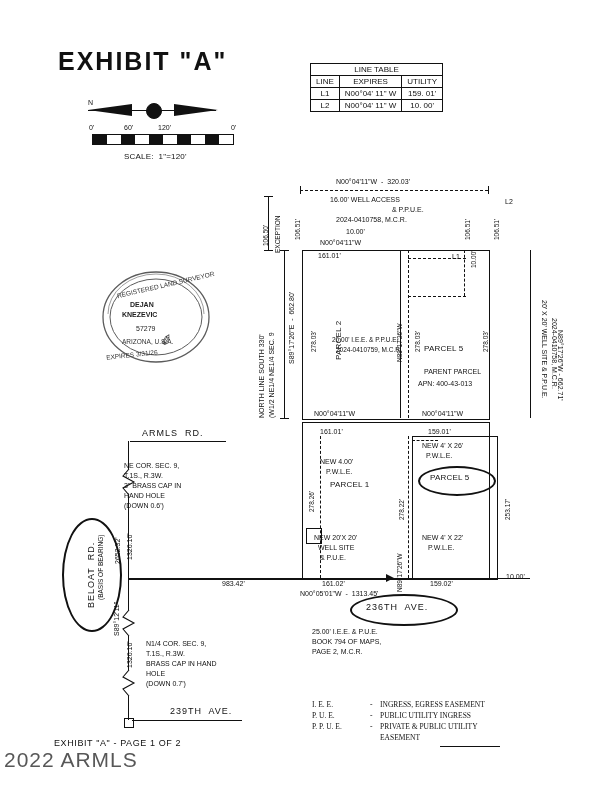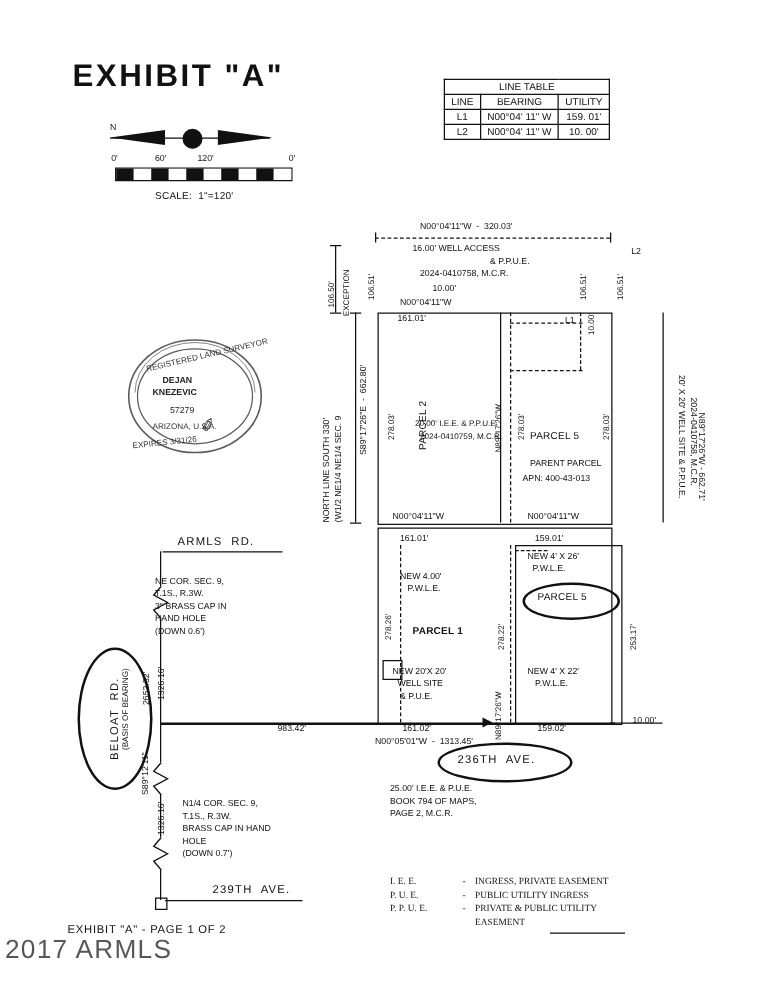--- a/index.html
+++ b/index.html
@@ -19,21 +19,21 @@
   .title{
     font-size:25px;font-weight:bold;letter-spacing:2px;
     font-family:"Liberation Sans", sans-serif;
   }
   .rot90{transform:rotate(-90deg);transform-origin:left top;}
   .rot90b{transform:rotate(90deg);transform-origin:left top;}
   .line{background:#111;position:absolute;}
   .hl{height:1px;}
   .vl{width:1px;}
   .hl2{height:2px;}
-  table.lt{border-collapse:collapse;font-size:8px;margin-left:45px;}
+  table.lt{border-collapse:collapse;font-size:8px;}
   table.lt td,table.lt th{border:1px solid #111;padding:1px 5px;text-align:center;font-weight:normal;white-space:nowrap;}
   table.lt .hdr{font-size:8px;}
   .ellipse{position:absolute;border:2px solid #111;border-radius:50%;}
   .dash{position:absolute;border-top:1px dashed #111;}
   .vdash{position:absolute;border-left:1px dashed #111;}
   .box{position:absolute;border:1px solid #111;}
   .wm{
     position:absolute;left:4px;top:748px;
     font-size:21px;color:#3a3a3a;letter-spacing:1px;
     font-family:"Liberation Sans", sans-serif;
@@ -83,21 +83,21 @@
 <div class="abs t" style="left:124px;top:152px;">SCALE:  1"=120'</div>
 
 <div class="abs" style="left:310px;top:63px;">
   <table class="lt">
     <tbody>
         <tr>
           <td colspan="3" class="hdr">LINE   TABLE</td>
         </tr>
     <tr>
       <td>LINE</td>
-      <td>BEARING</td>
+      <td>EXPIRES</td>
       <td>UTILITY</td>
     </tr>
     <tr>
       <td>L1</td>
       <td>N00°04' 11" W</td>
       <td>159. 01'</td>
     </tr>
     <tr>
       <td>L2</td>
       <td>N00°04' 11" W</td>
@@ -187,21 +187,21 @@
 <div class="abs t7" style="left:428px;top:428px;">159.01'</div>
 
 <div class="box" style="left:302px;top:422px;width:186px;height:156px;"></div>
 <div class="box" style="left:412px;top:436px;width:84px;height:142px;border-width:1.6px;"></div>
 
 <div class="abs t7" style="left:320px;top:458px;">NEW 4.00'</div>
 <div class="abs t7" style="left:326px;top:468px;">P.W.L.E.</div>
 <div class="abs t7" style="left:422px;top:442px;">NEW 4' X 26'</div>
 <div class="abs t7" style="left:426px;top:452px;">P.W.L.E.</div>
 
-<div class="abs t" style="left:330px;top:500px;font-weight:bold;">PARCEL 1</div>
+<div class="abs t" style="left:330px;top:480px;">PARCEL 1</div>
 <div class="abs t7" style="left:314px;top:534px;">NEW 20'X 20'</div>
 <div class="abs t7" style="left:318px;top:544px;">WELL SITE</div>
 <div class="abs t7" style="left:320px;top:554px;">&amp; P.U.E.</div>
 
 <div class="abs t7" style="left:422px;top:534px;">NEW 4' X 22'</div>
 <div class="abs t7" style="left:428px;top:544px;">P.W.L.E.</div>
 
 <div class="abs t6 rot90" style="left:308px;top:512px;">278.26'</div>
 <div class="abs t6 rot90" style="left:398px;top:520px;">278.22'</div>
 <div class="abs t6 rot90" style="left:504px;top:520px;">253.17'</div>
@@ -277,31 +277,31 @@
 <div class="line hl" style="left:132px;top:720px;width:110px;"></div>
 
 <div class="abs t7" style="left:312px;top:628px;">25.00' I.E.E. &amp; P.U.E.</div>
 <div class="abs t7" style="left:312px;top:638px;">BOOK 794 OF MAPS,</div>
 <div class="abs t7" style="left:312px;top:648px;">PAGE 2, M.C.R.</div>
 
 <div class="abs" style="left:312px;top:700px;font-family:Liberation Serif, serif;">
   <div style="display:grid;grid-template-columns:58px 10px auto;row-gap:2px;font-size:7.5px;">
     <div>I. E. E.</div>
     <div>-</div>
-    <div>INGRESS, PRIVATE EASEMENT</div>
+    <div>INGRESS, EGRESS EASEMENT</div>
 
     <div>P. U. E.</div>
     <div>-</div>
     <div>PUBLIC UTILITY INGRESS</div>
 
     <div>P. P. U. E.</div>
     <div>-</div>
     <div>PRIVATE &amp; PUBLIC UTILITY</div>
 
     <div></div>
     <div></div>
     <div>EASEMENT</div>
   </div>
 </div>
 
 <div class="abs t9" style="left:54px;top:738px;letter-spacing:0.6px;">EXHIBIT "A" - PAGE 1 OF 2</div>
 <div class="line hl" style="left:440px;top:746px;width:60px;"></div>
-<div class="wm">2017 ARMLS</div>
+<div class="wm">2022 ARMLS</div>
 
 </body></html>

